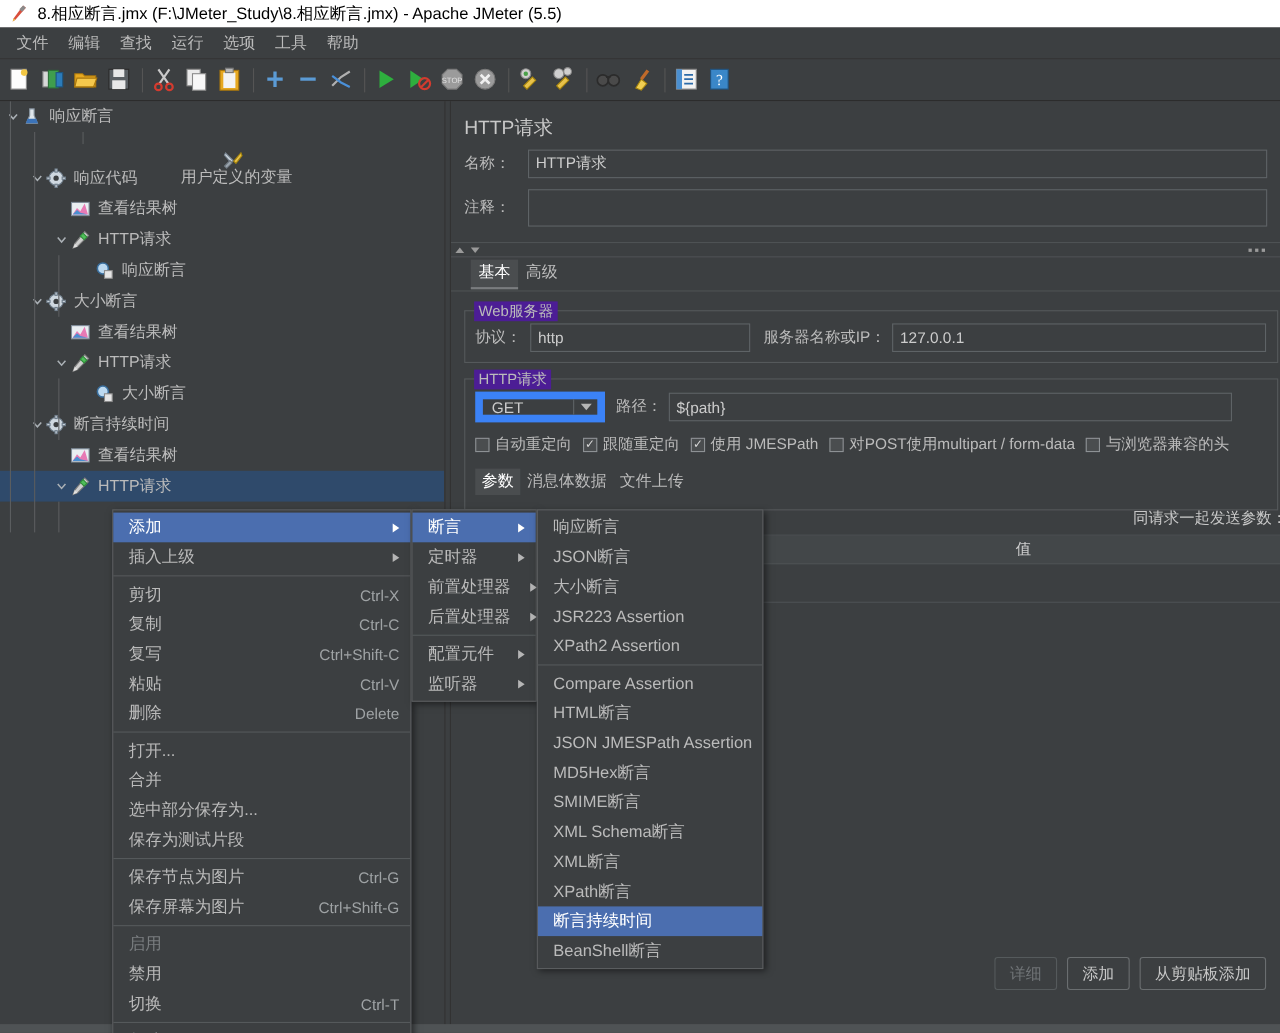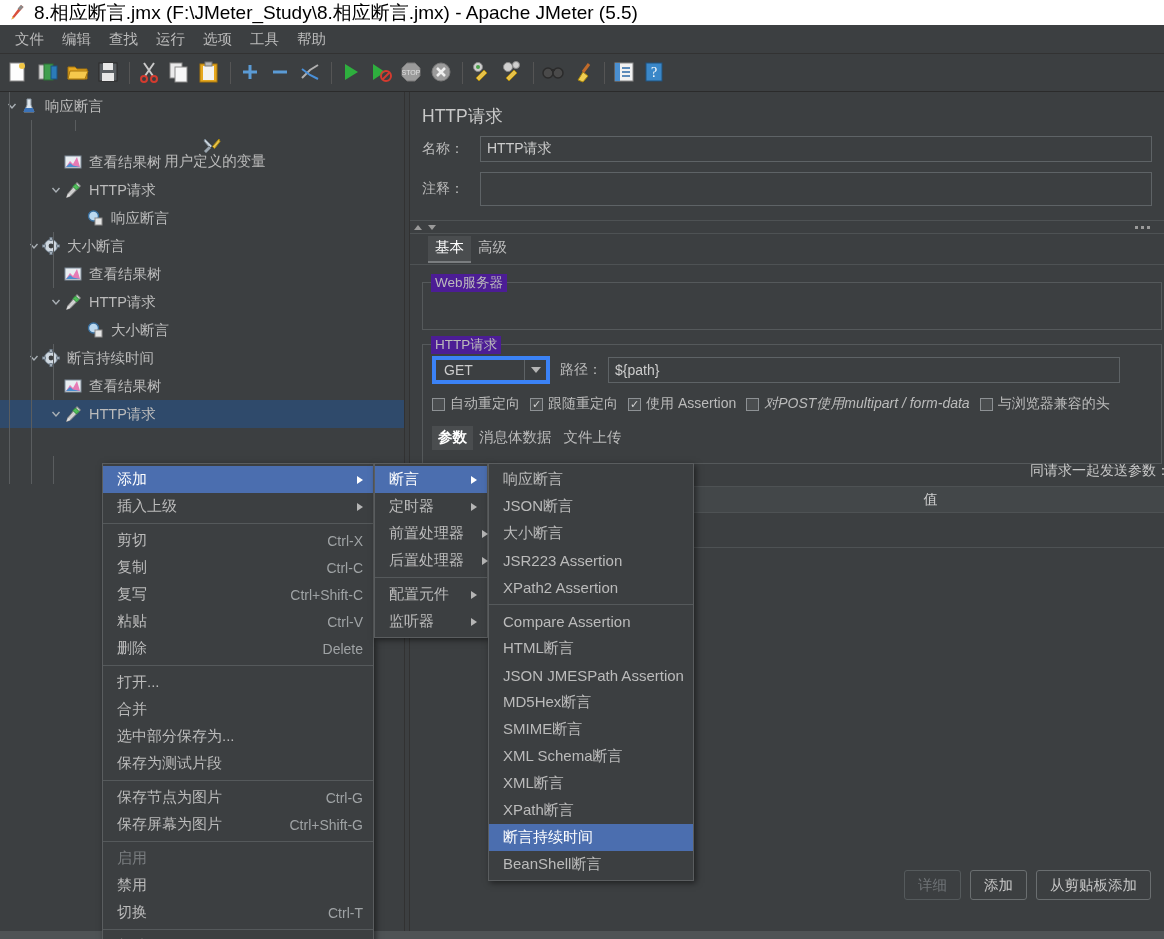--- a/index.html
+++ b/index.html
@@ -9,21 +9,21 @@
     background: #3c3f41;
     font-family: "Liberation Sans", "DejaVu Sans", sans-serif;
   }
   #app { position: relative; width: 1164px; height: 939px; background: #3c3f41; }
 
   
   .titlebar {
     position: absolute; top: 0; left: 0; width: 1164px; height: 25px;
     background: #ffffff; color: #000000;
     display: flex; align-items: center; padding-left: 8px;
-    font-size: 19px;
+    font-size: 15px;
   }
   .titlebar .tb-icon { width: 20px; height: 18px; position: relative; margin-right: 6px; flex: none; }
   .titlebar .tb-title { white-space: nowrap; }
 
   
   .menubar {
     position: absolute; top: 25px; left: 0; width: 1164px; height: 29px;
     background: #3c3f41; display: flex; align-items: center; padding-left: 6px;
     border-bottom: 1px solid #323232;
   }
@@ -106,33 +106,33 @@
   .group > .gtitle {
     position: absolute; top: -9px; left: 8px; background: #4c1d95;
     padding: 0 4px; color: #bbbbbb; font-size: 13.5px; white-space: nowrap;
   }
 
   .cbx { width: 13px; height: 13px; border: 1px solid #8d9194; background: #4a4d4f;
          display: inline-flex; align-items: center; justify-content: center; flex: none; }
   .cbx.on::after { content: "\2713"; color: #d6d6d6; font-size: 11px; line-height: 11px; }
 
   .combo {
-    height: 28px; width: 120px; background: #3c3f41; border: 4px solid #3b82f6;
+    height: 28px; width: 120px; background: #3c3f41; border: 7px solid #3b82f6;
     display: flex; align-items: center; color: #cccccc; font-size: 14px; padding-left: 8px;
     position: relative;
   }
   .combo .cb-arrow {
     position: absolute; right: 0; top: 0; bottom: 0; width: 22px;
     border-left: 1px solid #5e6366; display: flex; align-items: center; justify-content: center;
   }
   .combo .cb-arrow i { width: 0; height: 0; border-left: 5px solid transparent; border-right: 5px solid transparent; border-top: 6px solid #b5b5b5; }
 
   .subtabs { position: absolute; display: flex; align-items: flex-end; }
   .subtabs .stab { color: #bbbbbb; font-size: 14.5px; padding: 2px 6px 3px 6px; cursor: default; white-space: nowrap; }
-  .subtabs .stab.active { background: #4a4d4f; color: #ffffff; font-weight: bold; }
+  .subtabs .stab.active { background: #4a4d4f; color: #ffffff; }
 
   .tablewrap { position: absolute; border: 1px solid #4e5254; background: #3c3f41; overflow: hidden; }
   .thead { display: flex; height: 26px; background: #434749; border-bottom: 1px solid #4e5254; }
   .thead .th { color: #cfcfcf; font-size: 14px; display: flex; align-items: center; justify-content: center;
                border-right: 1px solid #4e5254; white-space: nowrap; overflow: hidden; }
   .sendrow { position: absolute; color: #c8c8c8; font-size: 14px; white-space: nowrap; }
 
   .btn {
     background: #3c3f41; border: 1px solid #6a6e70; color: #c8c8c8;
     font-size: 14.5px; height: 30px; padding: 0 13px; border-radius: 3px;
@@ -338,68 +338,37 @@
       </div>
       <div class="tnode" style="padding-left: 26px; flex-direction: column;">
         <span class="arrow none"></span>
         <span class="ticon"><svg width="18" height="18" viewBox="0 0 18 18">
             <path d="M2 3 L9 10 L7 12 L1 5 Z" fill="#c9d2da" stroke="#76838f"></path>
             <path d="M16 3 L9.5 10.5 L11.5 12.5 L17 5.5 Z" fill="#e8c24a" stroke="#a8860d"></path>
             <path d="M1 15 L6 10 L8 12 L3 17 Z" fill="#9aa4ad" stroke="#6b747c"></path>
           </svg></span>
         <span class="tlabel">用户定义的变量</span>
       </div>
-      <div class="tnode" style="padding-left: 48px;">
-        <span class="arrow none"></span>
-        <span class="ticon"><svg width="18" height="18" viewBox="0 0 18 18">
-            <rect x="1" y="3" width="16" height="12" fill="#e9eef2" stroke="#7f8c99"></rect>
-            <path d="M2 14 L6 8 L9 11 L13 4 L16 14 Z" fill="#e77ab5"></path>
-            <path d="M2 14 L6 10 L9 12.5 L16 14 Z" fill="#4a8fd0"></path>
-          </svg></span>
-        <span class="tlabel">查看结果树</span>
-      </div>
-      <div class="tnode" style="padding-left: 48px;">
-        <span class="arrow">
-          <svg width="10" height="10" viewBox="0 0 10 10">
-            <path d="M1.5 3 L5 7 L8.5 3" fill="none" stroke="#aab0b5" stroke-width="1.4"></path>
-          </svg>
-        </span>
-        <span class="ticon"><svg width="18" height="18" viewBox="0 0 18 18">
-            <path d="M13 1.5 L16.5 5 L6.5 15 L2.5 16.5 L4 12.5 Z" fill="#cfcfcf" stroke="#7d7d7d"></path>
-            <path d="M4 12.5 L2.5 16.5 L6.5 15 Z" fill="#e0e0e0"></path>
-            <path d="M11.5 3 L15 6.5 L12.5 9 L9 5.5 Z" fill="#4fbf5a" stroke="#2f8c39"></path>
-          </svg></span>
-        <span class="tlabel">HTTP请求</span>
-      </div>
-      <div class="tnode" style="padding-left: 70px;">
-        <span class="arrow none"></span>
-        <span class="ticon"><svg width="18" height="18" viewBox="0 0 18 18">
-            <circle cx="7.5" cy="7" r="5" fill="#bcd9f0" stroke="#3a6f9e" stroke-width="1.4"></circle>
-            <path d="M11 10.5 L16 15.5" stroke="#4a4a4a" stroke-width="2.2"></path>
-            <rect x="9" y="9" width="7" height="7" fill="#e6e6e6" stroke="#8b8b8b"></rect>
-          </svg></span>
-        <span class="tlabel">响应断言</span>
-      </div>
       <div class="tnode" style="padding-left: 26px;">
         <span class="arrow">
           <svg width="10" height="10" viewBox="0 0 10 10">
             <path d="M1.5 3 L5 7 L8.5 3" fill="none" stroke="#aab0b5" stroke-width="1.4"></path>
           </svg>
         </span>
         <span class="ticon"><svg width="18" height="18" viewBox="0 0 18 18">
             <circle cx="9" cy="9" r="6.5" fill="#cfd8e0" stroke="#6f7d8a"></circle>
             <circle cx="9" cy="9" r="2.4" fill="#3c3f41"></circle>
             <g fill="#cfd8e0" stroke="#6f7d8a">
               <rect x="8" y="0.5" width="2" height="3"></rect>
               <rect x="8" y="14.5" width="2" height="3"></rect>
               <rect x="0.5" y="8" width="3" height="2"></rect>
               <rect x="14.5" y="8" width="3" height="2"></rect>
             </g>
           </svg></span>
-        <span class="tlabel">大小断言</span>
+        <span class="tlabel">响应代码</span>
       </div>
       <div class="tnode" style="padding-left: 48px;">
         <span class="arrow none"></span>
         <span class="ticon"><svg width="18" height="18" viewBox="0 0 18 18">
             <rect x="1" y="3" width="16" height="12" fill="#e9eef2" stroke="#7f8c99"></rect>
             <path d="M2 14 L6 8 L9 11 L13 4 L16 14 Z" fill="#e77ab5"></path>
             <path d="M2 14 L6 10 L9 12.5 L16 14 Z" fill="#4a8fd0"></path>
           </svg></span>
         <span class="tlabel">查看结果树</span>
       </div>
@@ -416,38 +385,87 @@
           </svg></span>
         <span class="tlabel">HTTP请求</span>
       </div>
       <div class="tnode" style="padding-left: 70px;">
         <span class="arrow none"></span>
         <span class="ticon"><svg width="18" height="18" viewBox="0 0 18 18">
             <circle cx="7.5" cy="7" r="5" fill="#bcd9f0" stroke="#3a6f9e" stroke-width="1.4"></circle>
             <path d="M11 10.5 L16 15.5" stroke="#4a4a4a" stroke-width="2.2"></path>
             <rect x="9" y="9" width="7" height="7" fill="#e6e6e6" stroke="#8b8b8b"></rect>
           </svg></span>
-        <span class="tlabel">大小断言</span>
+        <span class="tlabel">响应断言</span>
       </div>
       <div class="tnode" style="padding-left: 26px;">
         <span class="arrow">
           <svg width="10" height="10" viewBox="0 0 10 10">
             <path d="M1.5 3 L5 7 L8.5 3" fill="none" stroke="#aab0b5" stroke-width="1.4"></path>
           </svg>
         </span>
         <span class="ticon"><svg width="18" height="18" viewBox="0 0 18 18">
             <circle cx="9" cy="9" r="6.5" fill="#cfd8e0" stroke="#6f7d8a"></circle>
             <circle cx="9" cy="9" r="2.4" fill="#3c3f41"></circle>
             <g fill="#cfd8e0" stroke="#6f7d8a">
               <rect x="8" y="0.5" width="2" height="3"></rect>
               <rect x="8" y="14.5" width="2" height="3"></rect>
               <rect x="0.5" y="8" width="3" height="2"></rect>
               <rect x="14.5" y="8" width="3" height="2"></rect>
             </g>
           </svg></span>
+        <span class="tlabel">大小断言</span>
+      </div>
+      <div class="tnode" style="padding-left: 48px;">
+        <span class="arrow none"></span>
+        <span class="ticon"><svg width="18" height="18" viewBox="0 0 18 18">
+            <rect x="1" y="3" width="16" height="12" fill="#e9eef2" stroke="#7f8c99"></rect>
+            <path d="M2 14 L6 8 L9 11 L13 4 L16 14 Z" fill="#e77ab5"></path>
+            <path d="M2 14 L6 10 L9 12.5 L16 14 Z" fill="#4a8fd0"></path>
+          </svg></span>
+        <span class="tlabel">查看结果树</span>
+      </div>
+      <div class="tnode" style="padding-left: 48px;">
+        <span class="arrow">
+          <svg width="10" height="10" viewBox="0 0 10 10">
+            <path d="M1.5 3 L5 7 L8.5 3" fill="none" stroke="#aab0b5" stroke-width="1.4"></path>
+          </svg>
+        </span>
+        <span class="ticon"><svg width="18" height="18" viewBox="0 0 18 18">
+            <path d="M13 1.5 L16.5 5 L6.5 15 L2.5 16.5 L4 12.5 Z" fill="#cfcfcf" stroke="#7d7d7d"></path>
+            <path d="M4 12.5 L2.5 16.5 L6.5 15 Z" fill="#e0e0e0"></path>
+            <path d="M11.5 3 L15 6.5 L12.5 9 L9 5.5 Z" fill="#4fbf5a" stroke="#2f8c39"></path>
+          </svg></span>
+        <span class="tlabel">HTTP请求</span>
+      </div>
+      <div class="tnode" style="padding-left: 70px;">
+        <span class="arrow none"></span>
+        <span class="ticon"><svg width="18" height="18" viewBox="0 0 18 18">
+            <circle cx="7.5" cy="7" r="5" fill="#bcd9f0" stroke="#3a6f9e" stroke-width="1.4"></circle>
+            <path d="M11 10.5 L16 15.5" stroke="#4a4a4a" stroke-width="2.2"></path>
+            <rect x="9" y="9" width="7" height="7" fill="#e6e6e6" stroke="#8b8b8b"></rect>
+          </svg></span>
+        <span class="tlabel">大小断言</span>
+      </div>
+      <div class="tnode" style="padding-left: 26px;">
+        <span class="arrow">
+          <svg width="10" height="10" viewBox="0 0 10 10">
+            <path d="M1.5 3 L5 7 L8.5 3" fill="none" stroke="#aab0b5" stroke-width="1.4"></path>
+          </svg>
+        </span>
+        <span class="ticon"><svg width="18" height="18" viewBox="0 0 18 18">
+            <circle cx="9" cy="9" r="6.5" fill="#cfd8e0" stroke="#6f7d8a"></circle>
+            <circle cx="9" cy="9" r="2.4" fill="#3c3f41"></circle>
+            <g fill="#cfd8e0" stroke="#6f7d8a">
+              <rect x="8" y="0.5" width="2" height="3"></rect>
+              <rect x="8" y="14.5" width="2" height="3"></rect>
+              <rect x="0.5" y="8" width="3" height="2"></rect>
+              <rect x="14.5" y="8" width="3" height="2"></rect>
+            </g>
+          </svg></span>
         <span class="tlabel">断言持续时间</span>
       </div>
       <div class="tnode" style="padding-left: 48px;">
         <span class="arrow none"></span>
         <span class="ticon"><svg width="18" height="18" viewBox="0 0 18 18">
             <rect x="1" y="3" width="16" height="12" fill="#e9eef2" stroke="#7f8c99"></rect>
             <path d="M2 14 L6 8 L9 11 L13 4 L16 14 Z" fill="#e77ab5"></path>
             <path d="M2 14 L6 10 L9 12.5 L16 14 Z" fill="#4a8fd0"></path>
           </svg></span>
         <span class="tlabel">查看结果树</span>
@@ -498,20 +516,26 @@
     </div>
 
     <div class="tabstrip" id="maintabs">
         <div class="tab active">基本</div>
         <div class="tab">高级</div>
       </div>
     <div class="tabline"></div>
 
     <div class="group" style="left:12px; top:190px; width:740px; height:48px;">
       <span class="gtitle">Web服务器</span>
+    </div>
+    <div class="frow" style="left:22px; top:202px;">
+      <span class="flabel" style="width:50px;">协议：</span>
+      <input class="finput" style="width: 200px;" value="http">
+      <span class="flabel" style="margin-left:12px;">服务器名称或IP：</span>
+      <input class="finput" style="width: 340px; margin-left: 6px;" value="127.0.0.1">
     </div>
 
     <div class="group" style="left:12px; top:252px; width:740px; height:120px;">
       <span class="gtitle">HTTP请求</span>
     </div>
     <div class="frow" style="left:22px; top:264px;">
       <div class="combo" style="width:118px;">
         <span>GET</span>
         <span class="cb-arrow">
             <i></i>
@@ -525,23 +549,23 @@
         <div style="display: flex; align-items: center; margin-right: 10px;">
           <span class="cbx"></span>
           <span class="flabel" style="margin-left: 5px;">自动重定向</span>
         </div>
         <div style="display: flex; align-items: center; margin-right: 10px;">
           <span class="cbx on"></span>
           <span class="flabel" style="margin-left: 5px;">跟随重定向</span>
         </div>
         <div style="display: flex; align-items: center; margin-right: 10px;">
           <span class="cbx on"></span>
-          <span class="flabel" style="margin-left: 5px;">使用 Assertion</span>
+          <span class="flabel" style="margin-left: 5px;">使用 JMESPath</span>
         </div>
-        <div style="display: flex; align-items: center; margin-right: 10px; font-style: italic;">
+        <div style="display: flex; align-items: center; margin-right: 10px;">
           <span class="cbx"></span>
           <span class="flabel" style="margin-left: 5px;">对POST使用multipart / form-data</span>
         </div>
         <div style="display: flex; align-items: center; margin-right: 24px;">
           <span class="cbx"></span>
           <span class="flabel" style="margin-left: 5px;">与浏览器兼容的头</span>
         </div>
       </div>
 
     <div class="subtabs" style="left:22px; top:334px;" id="subtabs">

